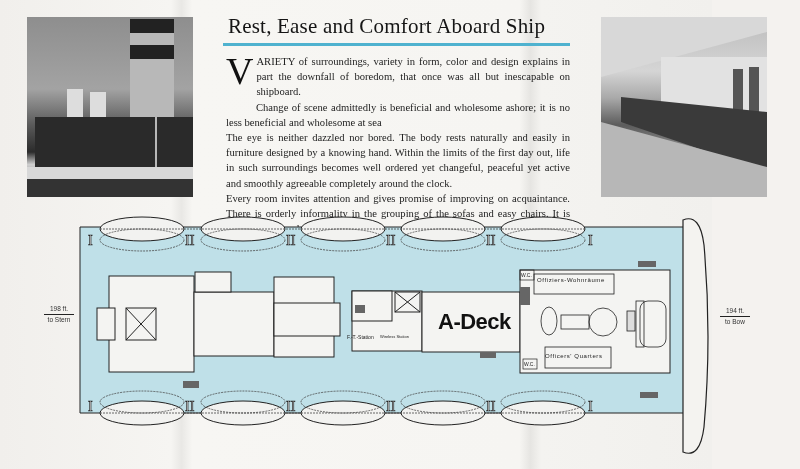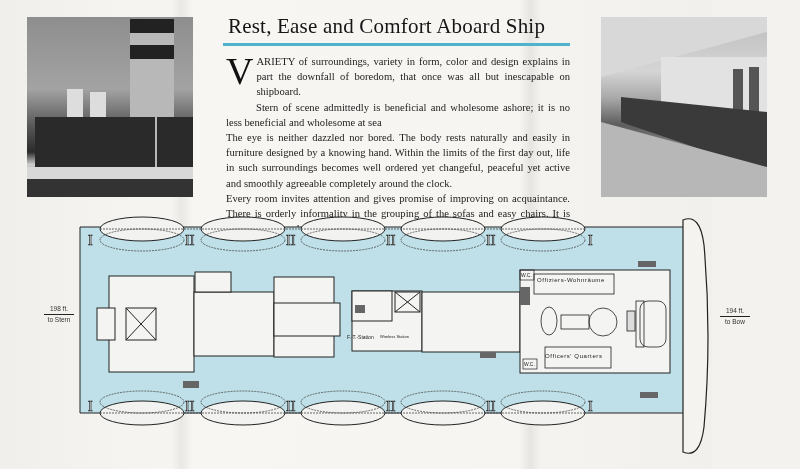--- a/index.html
+++ b/index.html
@@ -50,21 +50,21 @@
       <polygon points="20,80 166,95 166,155 20,105" fill="#3a3a3a"></polygon>
       <polygon points="0,105 166,150 166,180 0,180" fill="#b7b7b7"></polygon>
     </svg>
   </div>
 
   <div class="title">Rest, Ease and Comfort Aboard Ship</div>
   <div class="title-rule"></div>
 
   <div class="body">
     <p><span class="dropcap">V</span><span>ARIETY of surroundings, variety in form, color and design explains in part the downfall of boredom, that once was all but inescapable on shipboard.</span></p>
-    <p class="indent">Stern of scene admittedly is beneficial and wholesome ashore; it is no less beneficial and wholesome at sea</p>
+    <p class="indent">Change of scene admittedly is beneficial and wholesome ashore; it is no less beneficial and wholesome at sea</p>
     <p>The eye is neither dazzled nor bored. The body rests naturally and easily in furniture designed by a knowing hand. Within the limits of the first day out, life in such surroundings becomes well ordered yet changeful, peaceful yet active and smoothly agreeable completely around the clock.</p>
     <p>Every room invites attention and gives promise of improving on acquaintance. There is orderly informality in the grouping of the sofas and easy chairs. It is both difficult and easy to find a permanent favorite corner among so many.</p>
   </div>
 
   <div class="deck-plan">
     <svg width="800" height="264" viewBox="0 0 800 264">
 
       <rect x="80" y="22" width="603" height="186" fill="#bfe0e8"></rect>
 
       <path d="M683,15 Q700,8 704,40 Q712,132 704,222 Q700,254 683,247 L683,15 Z" fill="#f4f3f0" stroke="#222" stroke-width="1.2"></path>
@@ -169,20 +169,21 @@
       <div>198 ft.</div>
       <div class="arrow-line"></div>
       <div>to Stern</div>
     </div>
     <div class="direction dir-bow">
       <div>194 ft.</div>
       <div class="arrow-line"></div>
       <div>to Bow</div>
     </div>
 
+    <div class="adeck">A-Deck</div>
     <div class="lbl" style="left:537px;top:72px;">Offiziers-Wohnräume</div>
     <div class="lbl" style="left:545px;top:148px;">Officers' Quarters</div>
     <div class="lbl" style="left:347px;top:129px;font-size:5px;letter-spacing:0;">F.-T.-Station</div>
     <div class="lbl" style="left:380px;top:129px;font-size:4px;letter-spacing:0;">Wireless Station</div>
     <div class="lbl" style="left:521px;top:67px;font-size:5px;letter-spacing:0;">W.C.</div>
     <div class="lbl" style="left:524px;top:156px;font-size:5px;letter-spacing:0;">W.C.</div>
   </div>
 </div>
 
 </body></html>

